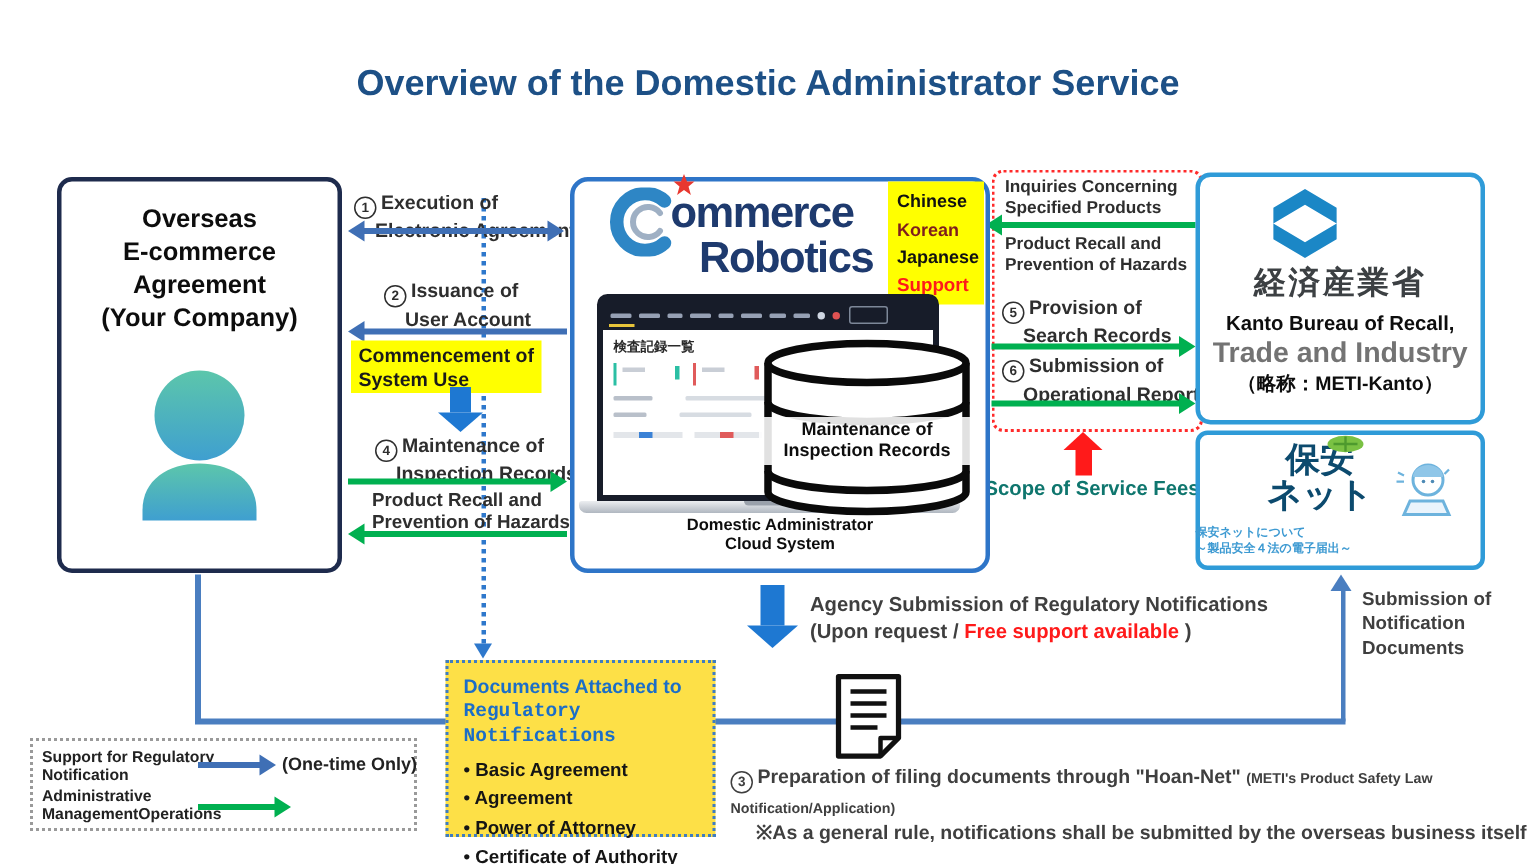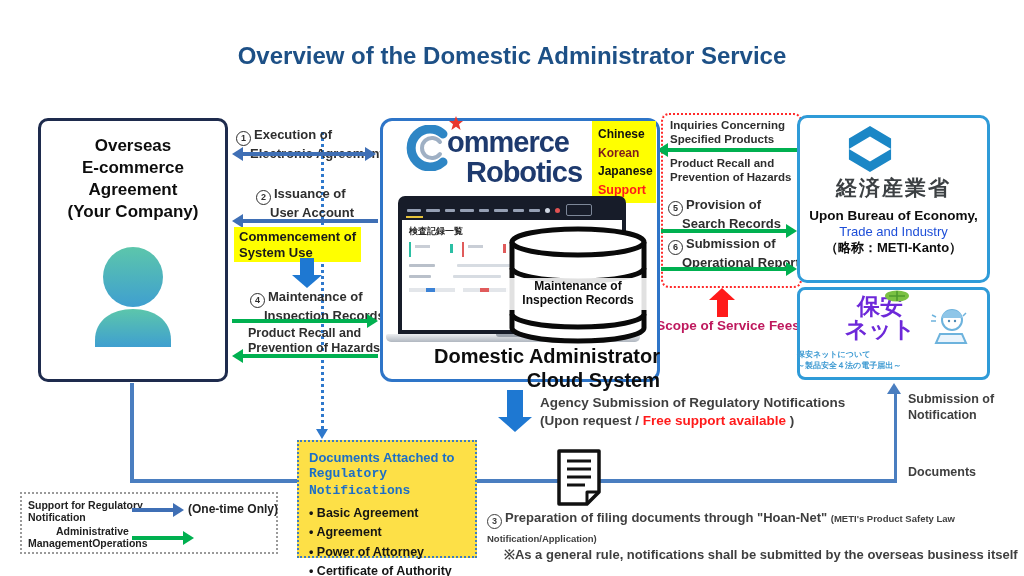--- a/index.html
+++ b/index.html
@@ -200,21 +200,21 @@
   <svg class="abs" style="left:506px;top:226px;z-index:1;" width="144" height="122" viewBox="0 0 144 122">
     <path d="M6,16 L6,102 A66,13 0 0 0 138,102 L138,16" fill="#fff" stroke="#0a0a0a" stroke-width="5"></path>
     <path d="M6,42 A66,13 0 0 0 138,42" fill="none" stroke="#0a0a0a" stroke-width="5"></path>
     <path d="M6,88 A66,13 0 0 0 138,88" fill="none" stroke="#0a0a0a" stroke-width="5"></path>
     <ellipse cx="72" cy="16" rx="66" ry="13" fill="#fff" stroke="#0a0a0a" stroke-width="5"></ellipse>
     <rect x="0" y="52" width="144" height="32" fill="#ffffff" opacity="0.88"></rect>
     <text x="72" y="64" text-anchor="middle" font-size="12" font-weight="bold" fill="#0d0d0d">Maintenance of</text>
     <text x="72" y="78" text-anchor="middle" font-size="12" font-weight="bold" fill="#0d0d0d">Inspection Records</text>
   </svg>
 
-  <div class="abs" style="left:380px;top:344px;width:280px;text-align:right;font-size:20px;font-weight:bold;color:#0d0d0d;line-height:1.2;z-index:1;">
+  <div class="abs" style="left:380px;top:344px;width:280px;text-align:center;font-size:11px;font-weight:bold;color:#0d0d0d;line-height:1.2;z-index:1;">
     <span style="display:block;">Domestic Administrator</span>
     <span style="display:block;">Cloud System</span>
   </div>
 
   <div class="reddash" style="left:661px;top:113px;width:137px;height:171px;"></div>
 
   <div class="lbl" style="left:670px;top:119px;font-size:11.5px;">
     <span>Inquiries Concerning</span>
     <span>Specified Products</span>
   </div>
@@ -234,36 +234,36 @@
   <div class="lbl" style="left:668px;top:236px;">
     <span><i class="cnum" style="font-style:normal;">6</i><b>Submission of</b></span>
     <span class="ind">Operational Reports</span>
   </div>
   <div class="arr green right" style="left:661px;top:267px;width:126px;"></div>
 
   <div class="bigdown" style="left:709px;top:288px;color:#ff1a1a;">
     <div class="h" style="border-left:13px solid transparent;border-right:13px solid transparent;border-bottom:12px solid currentColor;"></div>
     <div class="b" style="width:11px;height:17px;"></div>
   </div>
-  <div class="abs" style="left:652px;top:318px;width:152px;text-align:center;font-size:13.5px;font-weight:bold;color:#be185d;">Scope of Service Fees</div>
+  <div class="abs" style="left:652px;top:318px;width:152px;text-align:center;font-size:13.5px;font-weight:bold;color:#0f766e;">Scope of Service Fees</div>
 
   <div class="box rightbox" style="left:797px;top:115px;width:193px;height:168px;z-index:1;"></div>
   <svg class="abs" style="left:847px;top:123px;z-index:1;" width="46" height="50" viewBox="0 0 48 52">
     <path d="M2,16 L24,3 L46,16 L46,27 L24,14 L2,27 Z" fill="#1b87c6"></path>
     <path d="M2,27 L24,40 L46,27 L46,38 L24,51 L2,38 Z" fill="#1b87c6"></path>
   </svg>
   <div class="abs" style="left:797px;top:174px;width:193px;text-align:center;z-index:1;">
     <div style="font-size:21px;font-weight:600;color:#3c4043;letter-spacing:2px;margin-bottom:6px;">経済産業省</div>
-    <div style="font-size:13.5px;font-weight:bold;color:#0d0d0d;line-height:1.22;">Upon Bureau of Economy,</div>
-    <div style="font-size:13px;font-weight:normal;color:#1d4ed8;line-height:1.22;">Trade and Industry</div>
+    <div style="font-size:13.5px;font-weight:bold;color:#0d0d0d;line-height:1.22;">Kanto Bureau of Recall,</div>
+    <div style="font-size:19px;font-weight:bold;color:#737373;line-height:1.22;">Trade and Industry</div>
     <div style="font-size:13px;font-weight:bold;color:#0d0d0d;line-height:1.3;">（略称：METI-Kanto）</div>
   </div>
 
   <div class="box rightbox" style="left:797px;top:287px;width:193px;height:93px;border-radius:8px;z-index:1;"></div>
-  <div class="abs" style="left:825px;top:295px;width:110px;text-align:center;font-size:23px;font-weight:bold;color:#6d28d9;line-height:1.0;z-index:1;">
+  <div class="abs" style="left:825px;top:295px;width:110px;text-align:center;font-size:23px;font-weight:bold;color:#0c4a6e;line-height:1.0;z-index:1;">
     <span style="display:block;">保安</span>
     <span style="display:block;">ネット</span>
   </div>
   <svg class="abs" style="left:884px;top:289px;z-index:1;" width="26" height="13" viewBox="0 0 26 13">
     <ellipse cx="13" cy="7" rx="12" ry="5.5" fill="#7ac143"></ellipse>
     <path d="M13,2 v10 M5,7 h16" stroke="#4e9a2e" stroke-width="1.6" fill="none"></path>
   </svg>
   <svg class="abs" style="left:928px;top:305px;z-index:1;" width="44" height="42" viewBox="0 0 44 42">
     <circle cx="24" cy="15" r="10" fill="#fff" stroke="#6db3dd" stroke-width="2"></circle>
     <path d="M14,13 a10,8 0 0 1 20,0" fill="#8fc6e8"></path>
@@ -311,29 +311,29 @@
     <div>
       <i class="cnum" style="font-style:normal;border-color:#3f3f3f;">3</i><span>Preparation of filing documents through "Hoan-Net"</span>
       <span style="font-size:9.5px;">(METI's Product Safety Law Notification/Application)</span>
     </div>
     <div style="padding-left:17px;">※As a general rule, notifications shall be submitted by the overseas business itself</div>
   </div>
 
   <div class="abs" style="left:908px;top:391px;font-size:12.5px;font-weight:bold;color:#3f3f3f;line-height:1.3;">
     <span style="display:block;">Submission of</span>
     <span style="display:block;">Notification</span>
-    <span style="display:block;margin-top:40px;">Documents</span>
+    <span style="display:block;">Documents</span>
   </div>
 
   <div class="legend" style="left:20px;top:492px;width:258px;height:62px;"></div>
   <div class="abs" style="left:28px;top:499px;font-size:10.5px;font-weight:bold;color:#222;line-height:1.15;">
     <span style="display:block;">Support for Regulatory</span>
     <span style="display:block;">Notification</span>
   </div>
   <div class="arr blue right" style="left:132px;top:508px;width:42px;height:4px;"></div>
   <div class="abs" style="left:188px;top:502px;font-size:12px;font-weight:bold;color:#222;">(One-time Only)</div>
   <div class="abs" style="left:28px;top:525px;font-size:10.5px;font-weight:bold;color:#222;line-height:1.15;">
-    <span style="display:block;margin-left:28px;">Administrative</span>
+    <span style="display:block;">Administrative</span>
     <span style="display:block;">ManagementOperations</span>
   </div>
   <div class="arr green right" style="left:132px;top:536px;width:52px;height:4px;"></div>
 
 </div>
 
 </body></html>

